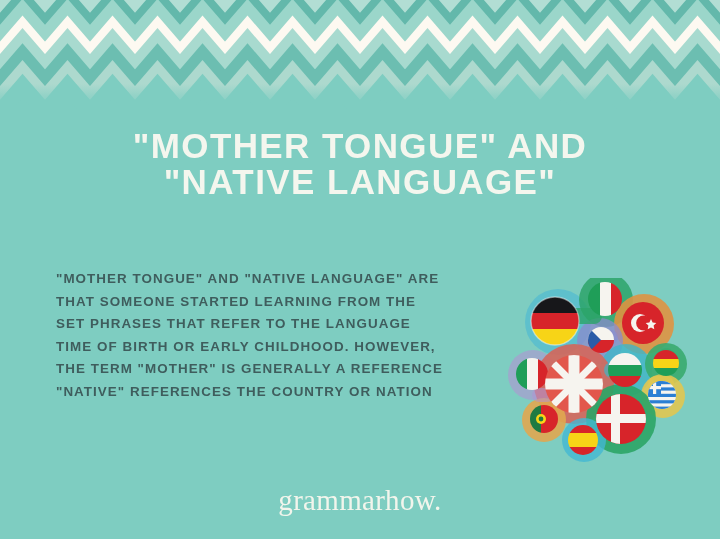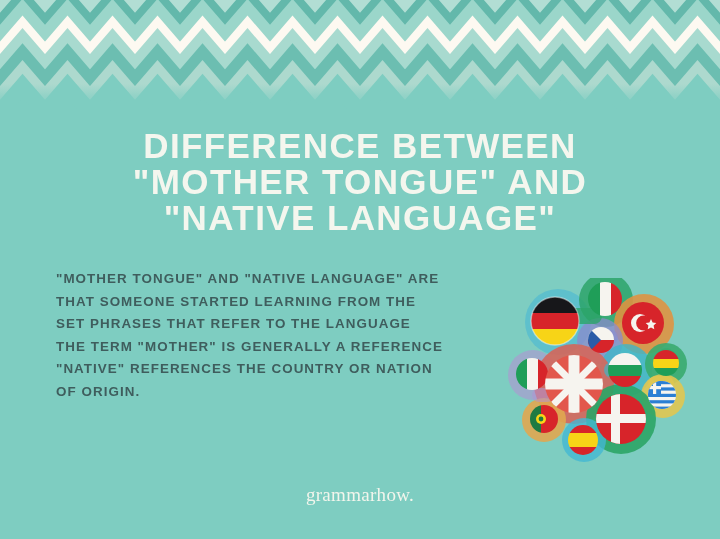--- a/index.html
+++ b/index.html
@@ -92,21 +92,21 @@
   #brand {
     position: absolute;
     left: 0;
     top: 484px;
     width: 720px;
     text-align: center;
   }
   #brand-text {
     color: #f2f5ec;
     font-family: "Liberation Serif", serif;
-    font-size: 19px;
+    font-size: 29px;
     letter-spacing: 0.3px;
     font-weight: normal;
   }
 </style>
 </head>
 <body>
 
 <div id="poster">
 
   <div id="chevron-band">
@@ -142,32 +142,31 @@
           <polyline points="-45,96 -22.5,70 0,96 22.5,70 45,96 67.5,70 90,96 112.5,70 135,96 157.5,70 180,96 202.5,70 225,96 247.5,70 270,96 292.5,70 315,96 337.5,70 360,96 382.5,70 405,96 427.5,70 450,96 472.5,70 495,96 517.5,70 540,96 562.5,70 585,96 607.5,70 630,96 652.5,70 675,96 697.5,70 720,96 742.5,70 765,96" stroke="#add9ce" stroke-width="13"></polyline>
 
           <polyline points="-45,112 -22.5,86 0,112 22.5,86 45,112 67.5,86 90,112 112.5,86 135,112 157.5,86 180,112 202.5,86 225,112 247.5,86 270,112 292.5,86 315,112 337.5,86 360,112 382.5,86 405,112 427.5,86 450,112 472.5,86 495,112 517.5,86 540,112 562.5,86 585,112 607.5,86 630,112 652.5,86 675,112 697.5,86 720,112 742.5,86 765,112" stroke="#7ecdc1" stroke-width="16"></polyline>
         </g>
       </g>
     </svg>
     <div id="band-fade"></div>
   </div>
 
   <div id="title-block">
-    <span class="title-line l1">DIFFERENCE BETWEEN</span>
     <span class="title-line l2">"MOTHER TONGUE" AND</span>
     <span class="title-line l3">"NATIVE LANGUAGE"</span>
   </div>
 
   <div id="body-block">
     <span class="body-line">"MOTHER TONGUE" AND "NATIVE LANGUAGE" ARE</span>
     <span class="body-line">THAT SOMEONE STARTED LEARNING FROM THE</span>
     <span class="body-line">SET PHRASES THAT REFER TO THE LANGUAGE</span>
+    <span class="body-line">TIME OF BIRTH OR EARLY CHILDHOOD. HOWEVER,</span>
     <span class="body-line">THE TERM "MOTHER" IS GENERALLY A REFERENCE</span>
     <span class="body-line">"NATIVE" REFERENCES THE COUNTRY OR NATION</span>
-    <span class="body-line">OF ORIGIN.</span>
   </div>
 
   <div id="flags-cluster">
     <svg width="190" height="186" viewBox="0 0 190 186" xmlns="http://www.w3.org/2000/svg" aria-hidden="true">
       <defs>
         <clipPath id="c-de">
             <circle cx="47" cy="43" r="24"></circle>
           </clipPath>
         <clipPath id="c-it1">
             <circle cx="97" cy="21" r="17"></circle>

